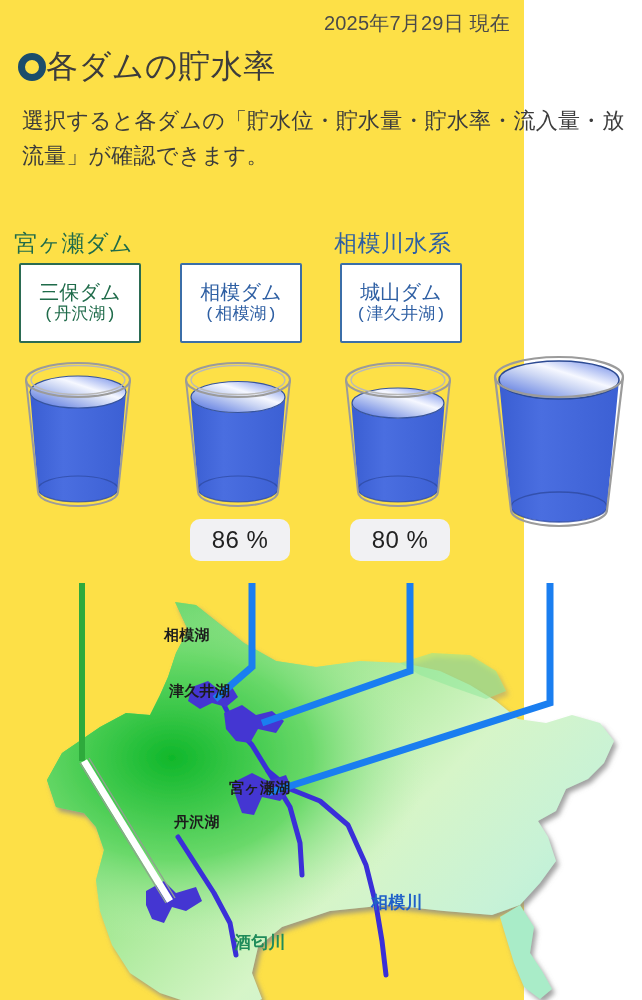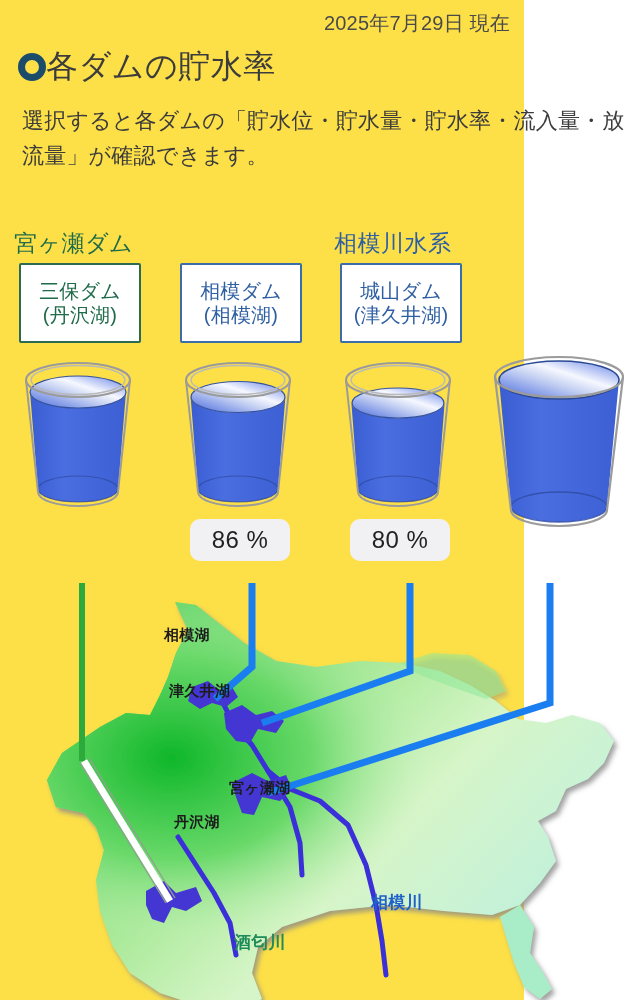--- a/index.html
+++ b/index.html
@@ -72,21 +72,21 @@
     background: #ffffff;
     display: flex;
     flex-direction: column;
     align-items: center;
     justify-content: center;
     line-height: 1.22;
     font-size: 20px;
     letter-spacing: 0.2px;
     cursor: pointer;
   }
-  .dam-btn .l2 { font-size: 20px; }
+  .dam-btn .l2 { font-size: 17px; font-family: Liberation Mono, monospace; }
   .dam-0 { left: 19px;  border: 2px solid #2b6b52; color: #1f6b4a; }
   .dam-1 { left: 180px; border: 2px solid #3b6ea8; color: #2e5fa3; }
   .dam-2 { left: 340px; border: 2px solid #3b6ea8; color: #2e5fa3; }
   .dam-3 { left: 486px; border: 2px solid #3b6ea8; color: #2e5fa3; width: 140px; }
 
   
   .tank { position: absolute; }
   .tank svg { display: block; }
 
   

